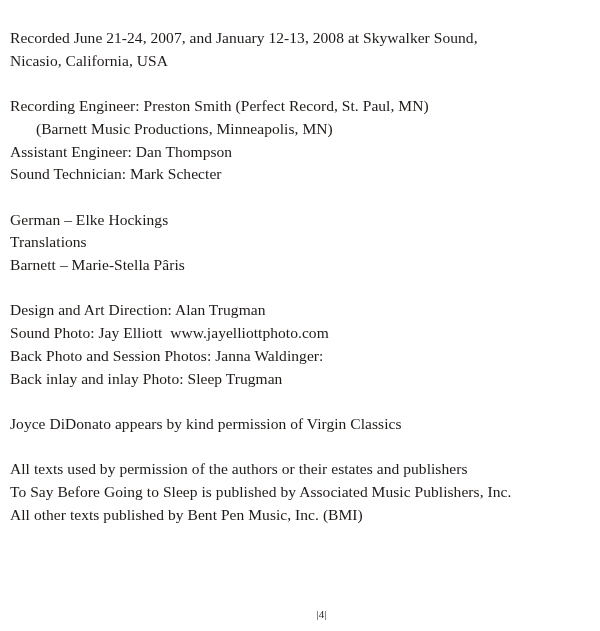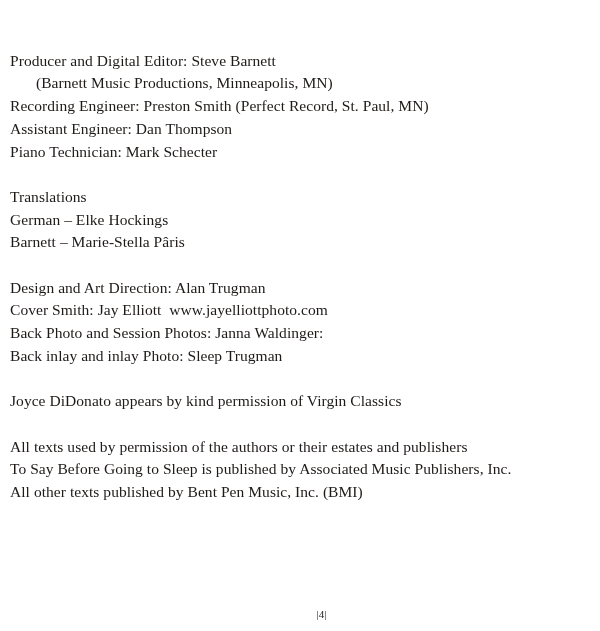--- a/index.html
+++ b/index.html
@@ -44,39 +44,40 @@
       line-height: 14px;
       color: #2a2522;
     }
   </style>
 </head>
 <body>
 
 <div class="page">
 
   <div class="block">
+    <span class="line">Recorded June 21-24, 2007, and January 12-13, 2008 at Skywalker Sound,</span>
+    <span class="line">Nicasio, California, USA</span>
   </div>
 
   <div class="block">
-    <span class="line">Producer and Digital Editor: Steve Barnett</span>
+    <span class="line">Recording Engineer: Preston Smith (Perfect Record, St. Paul, MN)</span>
     <span class="line indent">(Barnett Music Productions, Minneapolis, MN)</span>
-    <span class="line">Recording Engineer: Preston Smith (Perfect Record, St. Paul, MN)</span>
     <span class="line">Assistant Engineer: Dan Thompson</span>
-    <span class="line">Piano Technician: Mark Schecter</span>
+    <span class="line">Sound Technician: Mark Schecter</span>
   </div>
 
   <div class="block">
+    <span class="line">German – Elke Hockings</span>
     <span class="line">Translations</span>
-    <span class="line">German – Elke Hockings</span>
     <span class="line">Barnett – Marie-Stella Pâris</span>
   </div>
 
   <div class="block">
     <span class="line">Design and Art Direction: Alan Trugman</span>
-    <span class="line">Cover Smith: Jay Elliott  www.jayelliottphoto.com</span>
+    <span class="line">Sound Photo: Jay Elliott  www.jayelliottphoto.com</span>
     <span class="line">Back Photo and Session Photos: Janna Waldinger:</span>
     <span class="line">Back inlay and inlay Photo: Sleep Trugman</span>
   </div>
 
   <div class="block">
     <span class="line">Joyce DiDonato appears by kind permission of Virgin Classics</span>
   </div>
 
   <div class="block">
     <span class="line">All texts used by permission of the authors or their estates and publishers</span>

